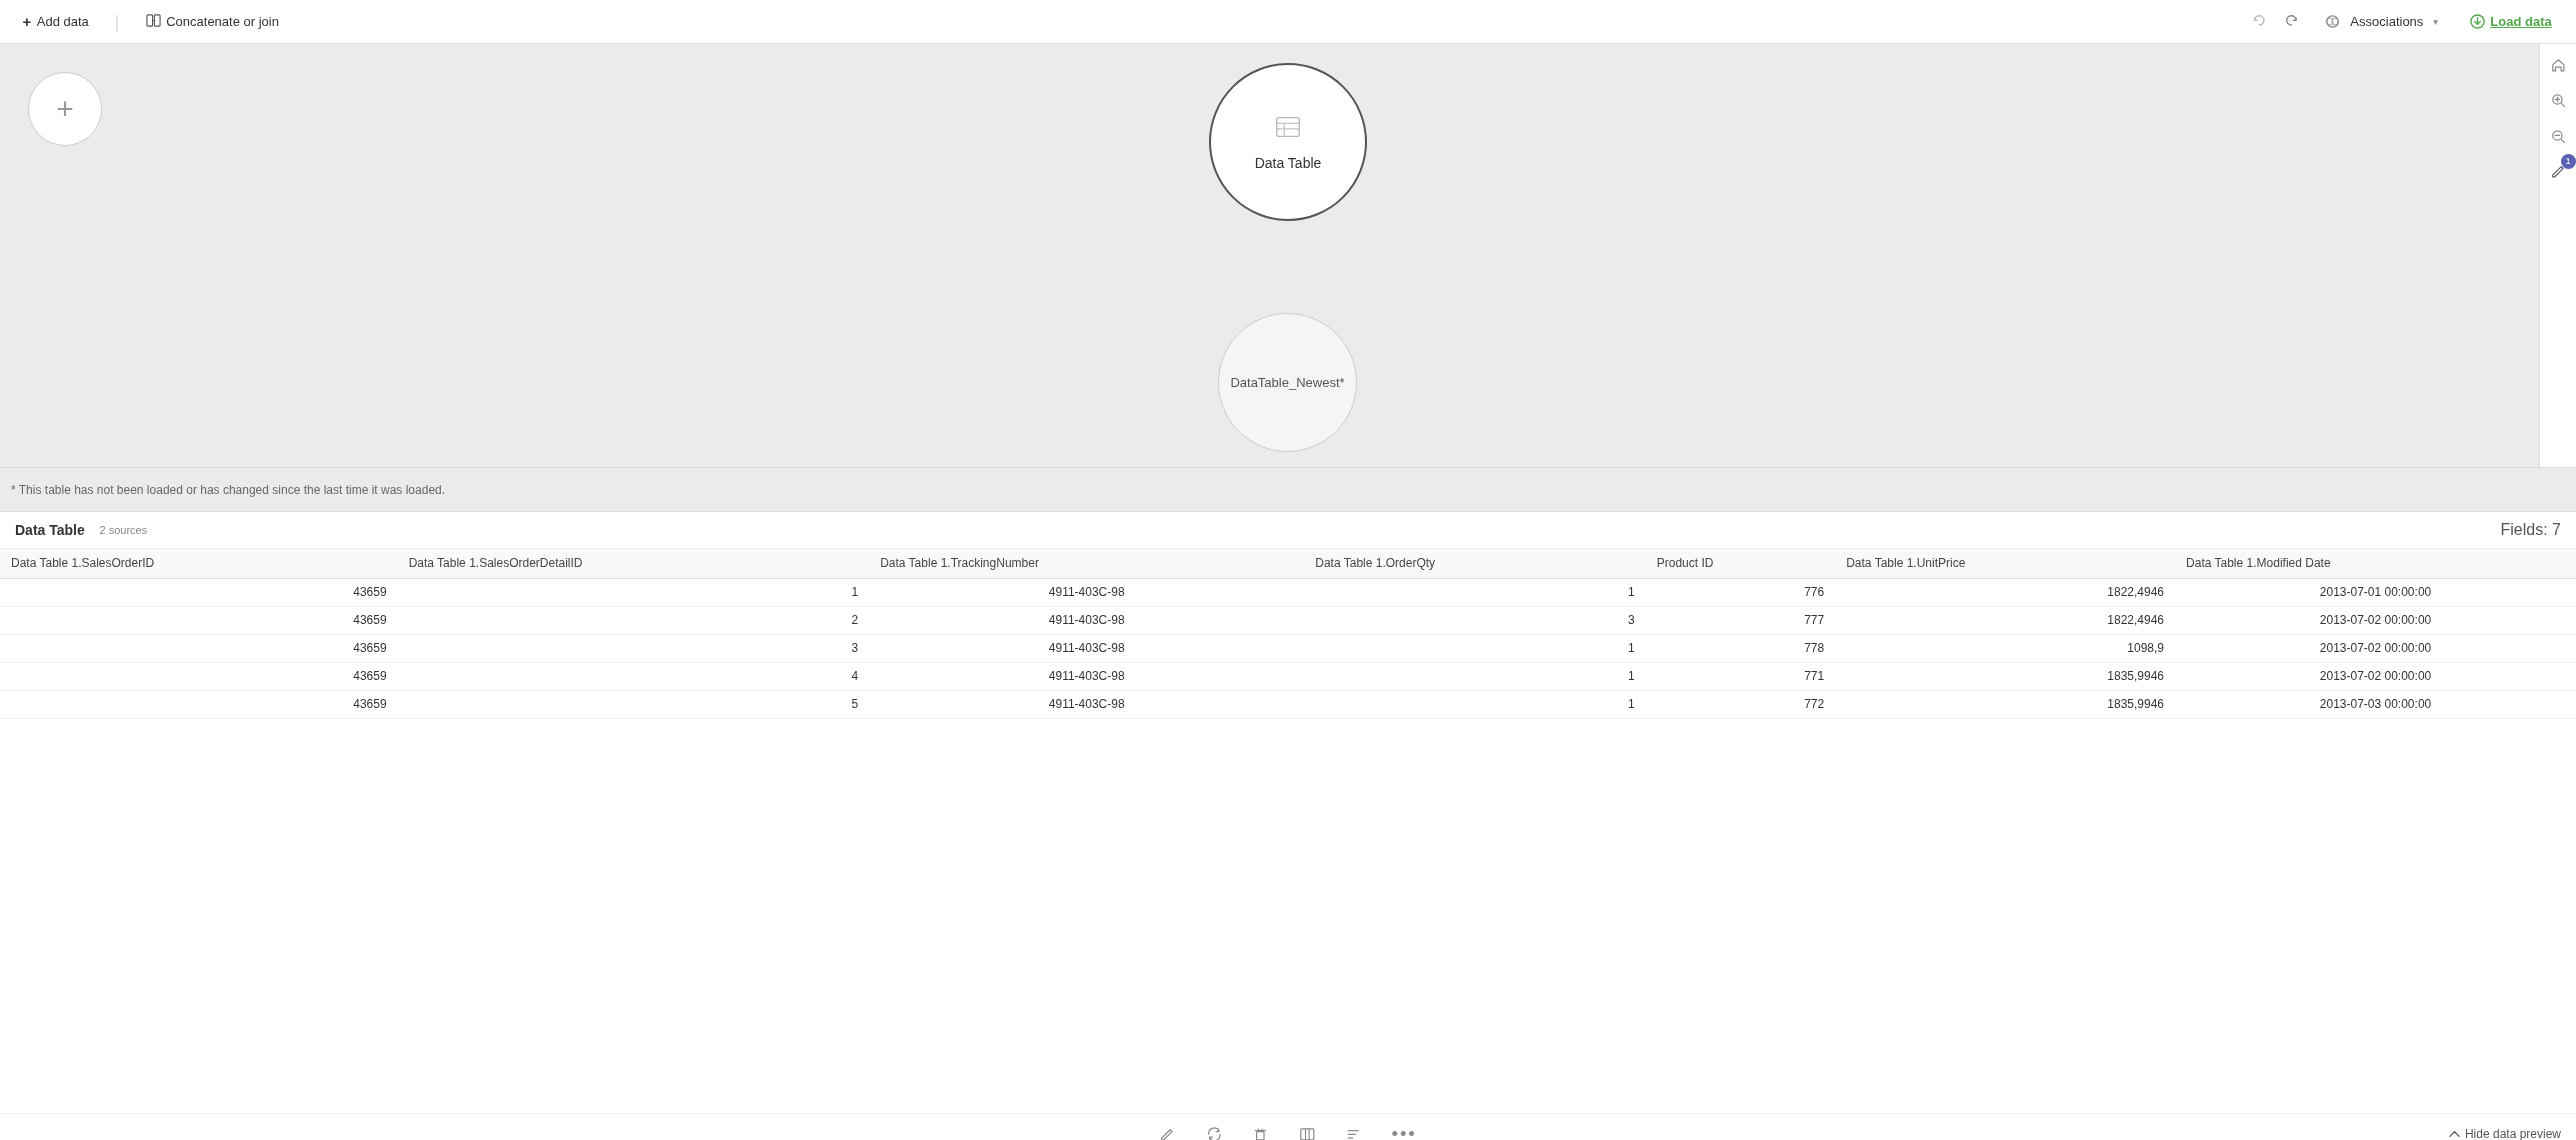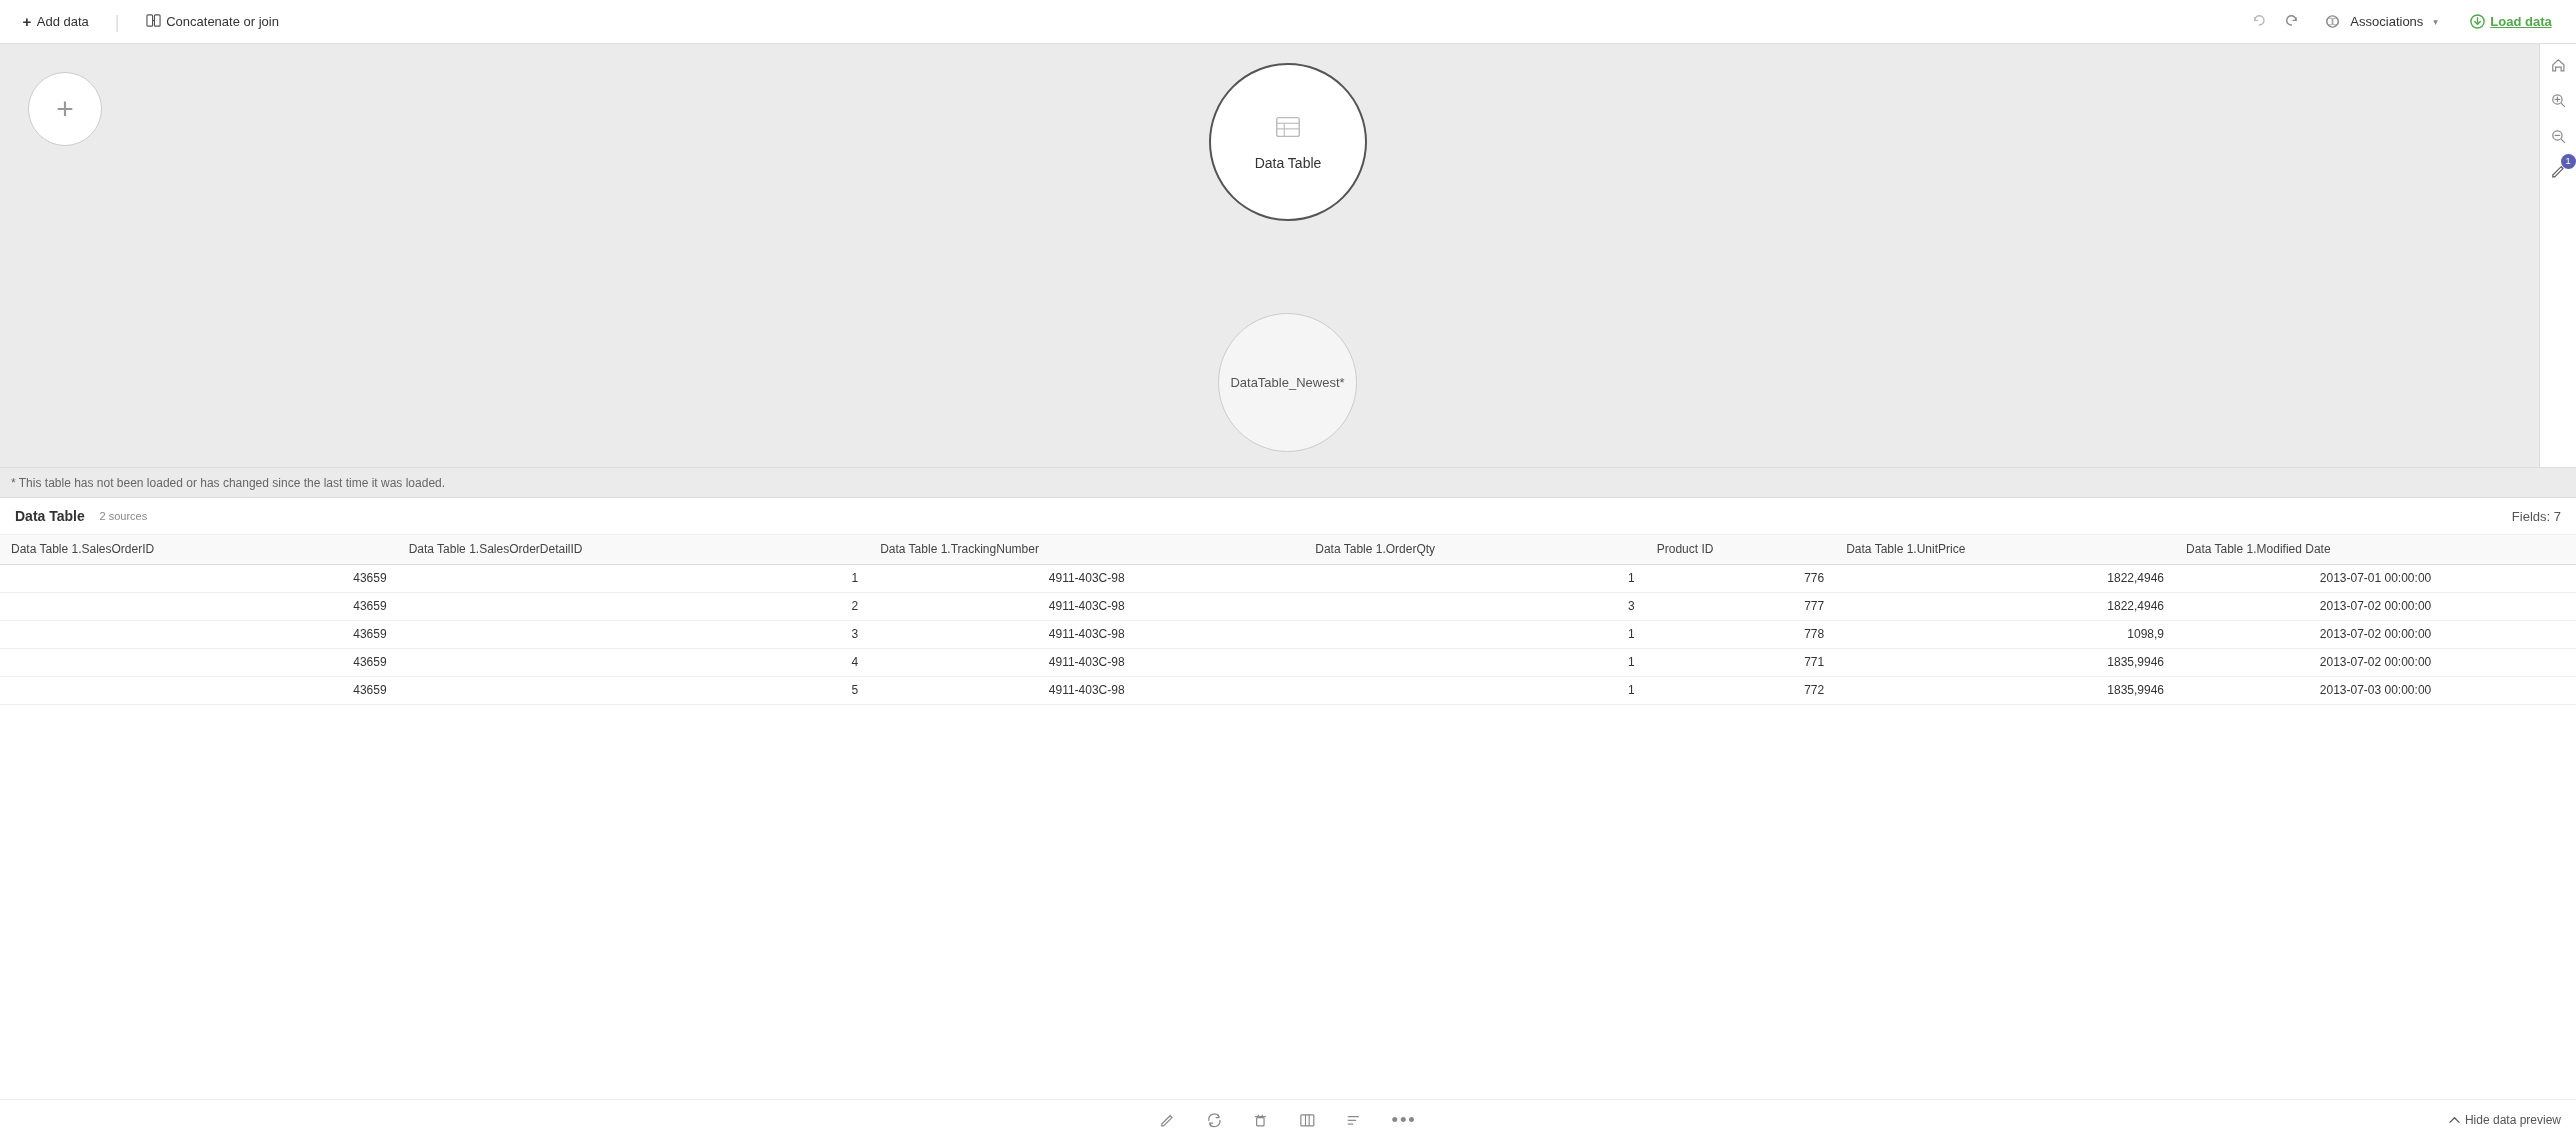--- a/index.html
+++ b/index.html
@@ -99,21 +99,21 @@
     }
     .badge {
       position: absolute; top: -3.7px; right: -3.7px;
       background: #5b5fb4; color: #fff; border-radius: 50%;
       width: 15px; height: 15px; font-size: 9.3px;
       display: flex; align-items: center; justify-content: center;
     }
 
     
     .canvas-note {
-      height: 30px; background: #ebebeb;
+      height: 44px; background: #ebebeb;
       display: flex; align-items: center;
       padding: 0 11px; font-size: 12px; color: #666;
       border-top: 0.9px solid #ddd;
     }
 
     
     .data-preview {
       background: #fff;
       border-top: 1.9px solid #ddd;
       height: calc(1140px - 44px - 423px - 30px);
@@ -123,21 +123,21 @@
     .preview-header {
       display: flex; align-items: center; justify-content: space-between;
       padding: 0 15px; height: 37px;
       border-bottom: 0.9px solid #eee;
       background: #fff;
     }
     .preview-title { font-size: 14px; font-weight: 600; color: #333; }
     .sources-badge {
       font-size: 11px; color: #888; margin-left: 7.4px;
     }
-    .fields-count { font-size: 13px; color: #555; padding-left: 19px; }
+    .fields-count { font-size: 16px; color: #555; padding-left: 19px; }
 
     
     .data-table-wrapper { overflow-x: auto; overflow-y: auto; height: calc(100% - 37px - 41px); }
     table { width: 100%; border-collapse: collapse; font-size: 12px; }
     thead th {
       background: #f9f9f9; border-bottom: 0.9px solid #ddd;
       padding: 7.4px 11px; text-align: left; font-weight: 500;
       color: #444; white-space: nowrap; position: sticky; top: 0;
     }
     tbody td {

